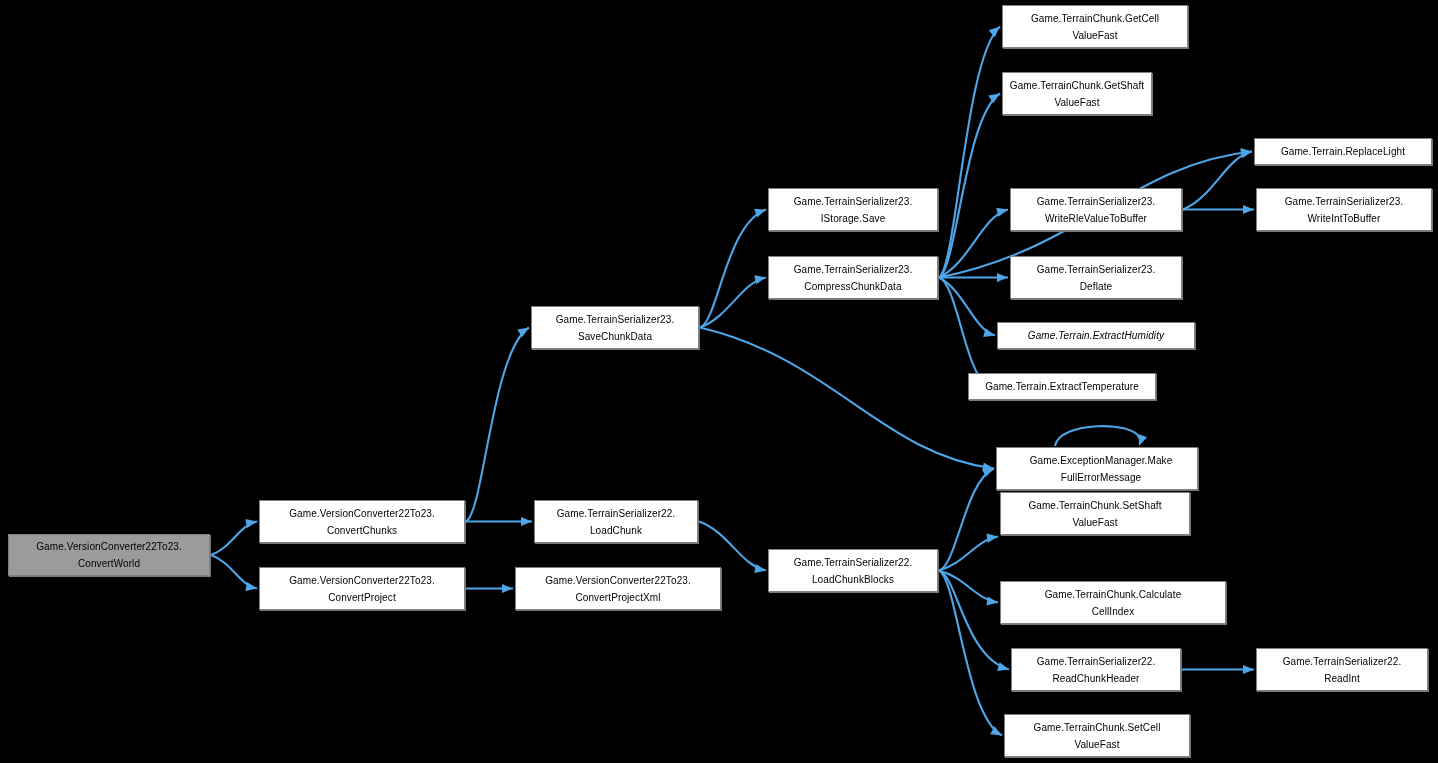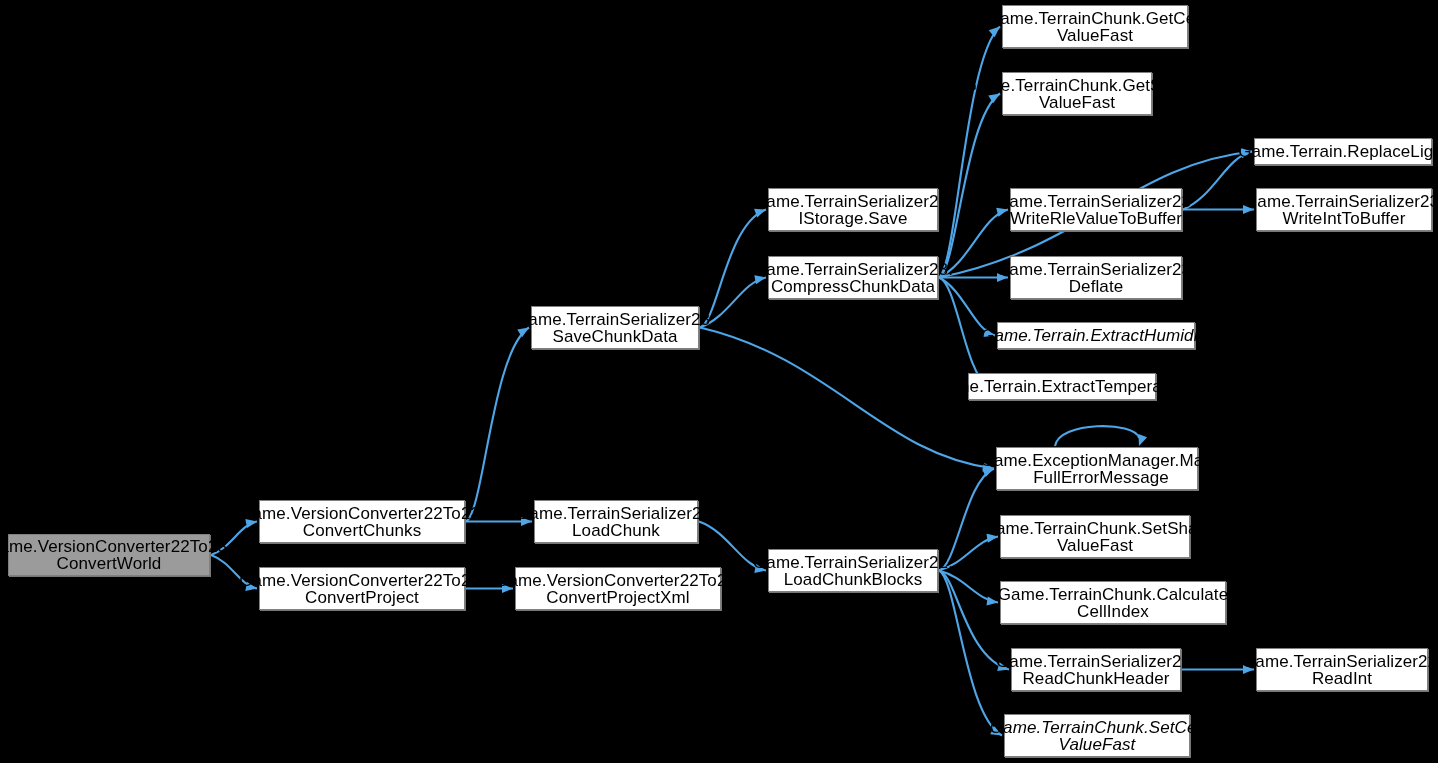--- a/index.html
+++ b/index.html
@@ -26,21 +26,21 @@
   .node {
     position: absolute;
     box-sizing: border-box;
     border: 1px solid #808080;
     background: #ffffff;
     color: #000000;
     display: flex;
     align-items: center;
     justify-content: center;
     text-align: center;
-    font-size: 17px;
+    font-size: 10px;
     line-height: 17px;
     letter-spacing: 0.1px;
     padding: 1px 3px;
     white-space: pre-line;
     box-shadow: 1px 1px 0 0 #777777;
   }
   .node.highlight {
     background: #9b9b9b;
   }
   .node-label {
@@ -181,24 +181,24 @@
 WriteRleValueToBuffer</span></div>
       <div class="node" style="left: 1010px; top: 256px; width: 172px; height: 43px;"><span class="node-label">Game.TerrainSerializer23.
 Deflate</span></div>
       <div class="node" style="left: 1254px; top: 138px; width: 178px; height: 27px; justify-content: center;"><span class="node-label">Game.Terrain.ReplaceLight</span></div>
       <div class="node" style="left: 1256px; top: 188px; width: 176px; height: 43px;"><span class="node-label">Game.TerrainSerializer23.
 WriteIntToBuffer</span></div>
       <div class="node" style="left: 997px; top: 322px; width: 198px; height: 27px; font-style: italic;"><span class="node-label">Game.Terrain.ExtractHumidity</span></div>
       <div class="node" style="left: 968px; top: 373px; width: 188px; height: 27px;"><span class="node-label">Game.Terrain.ExtractTemperature</span></div>
       <div class="node" style="left: 996px; top: 447px; width: 202px; height: 43px; padding-left: 11px;"><span class="node-label">Game.ExceptionManager.Make
 FullErrorMessage</span></div>
-      <div class="node" style="left: 1000px; top: 515px; width: 190px; height: 43px;"><span class="node-label">Game.TerrainChunk.SetShaft
+      <div class="node" style="left: 1000px; top: 492px; width: 190px; height: 43px;"><span class="node-label">Game.TerrainChunk.SetShaft
 ValueFast</span></div>
       <div class="node" style="left: 1000px; top: 581px; width: 226px; height: 43px;"><span class="node-label">Game.TerrainChunk.Calculate
 CellIndex</span></div>
       <div class="node" style="left: 1011px; top: 648px; width: 170px; height: 43px;"><span class="node-label">Game.TerrainSerializer22.
 ReadChunkHeader</span></div>
       <div class="node" style="left: 1256px; top: 648px; width: 172px; height: 43px;"><span class="node-label">Game.TerrainSerializer22.
 ReadInt</span></div>
-      <div class="node" style="left: 1004px; top: 714px; width: 186px; height: 43px; font-style: italic;"><span class="node-label">Game.TerrainChunk.SetCell
+      <div class="node" style="left: 1004px; top: 714px; width: 186px; height: 43px;"><span class="node-label">Game.TerrainChunk.SetCell
 ValueFast</span></div>
     </div>
 </div>
 
 </body></html>

